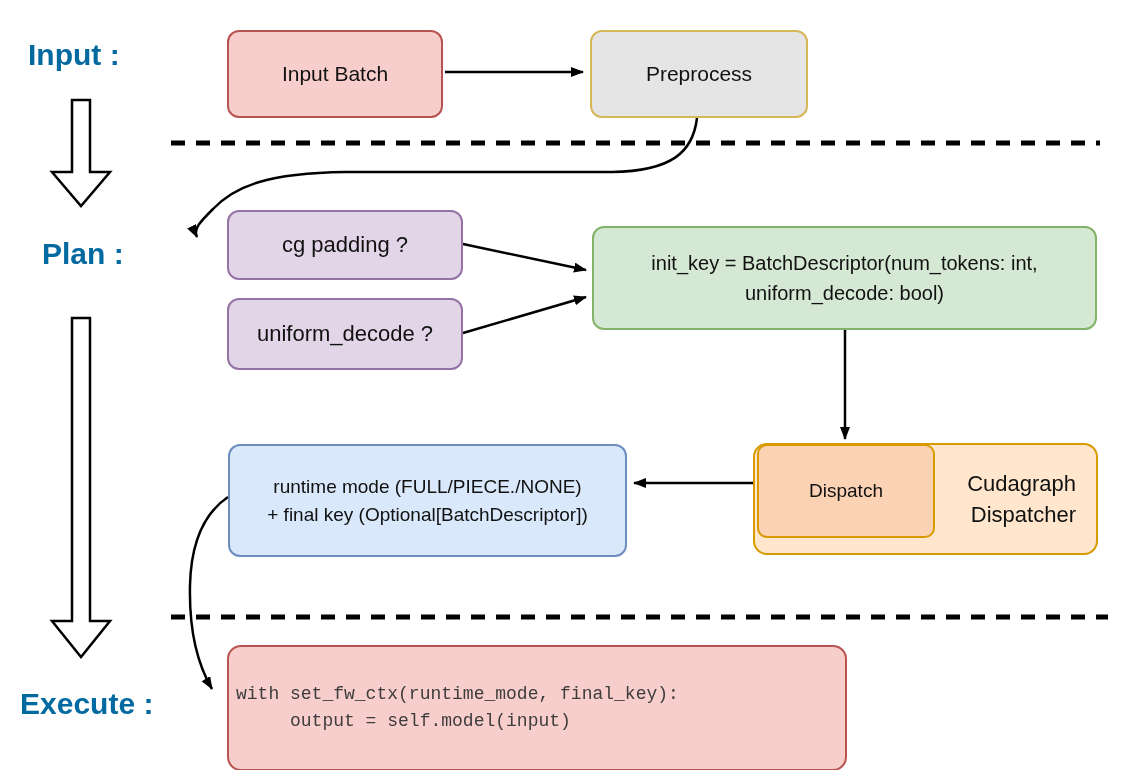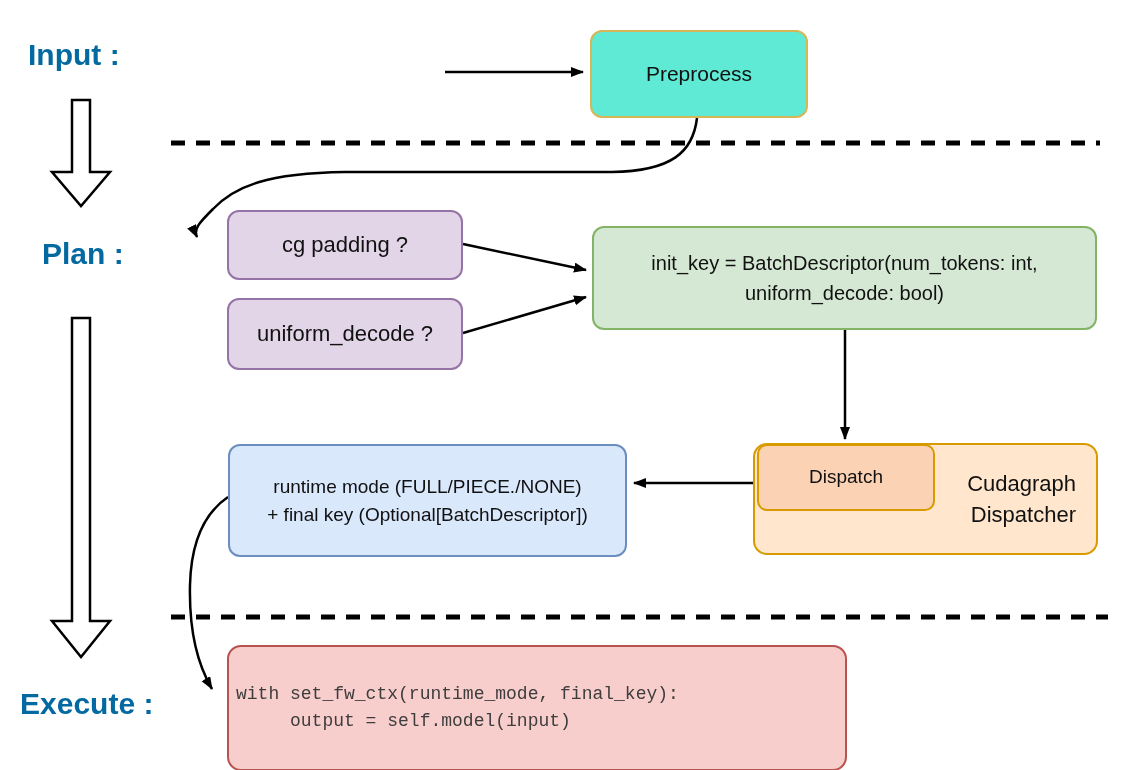--- a/index.html
+++ b/index.html
@@ -30,36 +30,36 @@
     line-height: 1.3;
   }
   .section-label {
     position: absolute;
     font-weight: bold;
     font-size: 30px;
     color: #0369a1;
     white-space: nowrap;
   }
   .red    { background: #f8cecc; border-color: #b85450; }
-  .yellow { background: #5eead4; border-color: #d6b656; }
+  .yellow { background: #e5e5e5; border-color: #d6b656; }
   .purple { background: #e1d5e7; border-color: #9673a6; }
   .green  { background: #d5e8d4; border-color: #82b366; }
   .blue   { background: #dae8fc; border-color: #6c8ebf; }
   .orange-outer { background: #ffe6cc; border-color: #d79b00; border-radius: 14px; }
   .orange-inner { background: #fbd2b4; border-color: #d79b00; border-radius: 10px; }
 
   .n-input-batch   { left: 227px; top: 30px;  width: 216px; height: 88px;  font-size: 21px; }
   .n-preprocess    { left: 590px; top: 30px;  width: 218px; height: 88px;  font-size: 21px; }
   .n-cg-padding    { left: 227px; top: 210px; width: 236px; height: 70px;  font-size: 22px; }
   .n-uniform       { left: 227px; top: 298px; width: 236px; height: 72px;  font-size: 22px; text-align: right; }
   .n-init-key      { left: 592px; top: 226px; width: 505px; height: 104px; font-size: 20px; line-height: 30px; }
   .n-runtime       { left: 228px; top: 444px; width: 399px; height: 113px; font-size: 19px; line-height: 28px; }
   .n-cuda-outer    { left: 753px; top: 443px; width: 345px; height: 112px; font-size: 22px; line-height: 31px;
                      align-items: flex-end; padding-right: 20px; }
-  .n-dispatch      { left: 757px; top: 444px; width: 178px; height: 67px;  font-size: 19px; }
+  .n-dispatch      { left: 757px; top: 444px; width: 178px; height: 94px;  font-size: 19px; }
   .n-code          { left: 227px; top: 645px; width: 620px; height: 126px;
                      border-radius: 14px; align-items: flex-start; justify-content: center;
                      font-family: "Liberation Mono", monospace; font-size: 18px;
                      line-height: 27px; color: #3d3d3d; padding-left: 7px; text-align: left; }
   .n-code .code-line { white-space: pre; }
   .lbl-input   { left: 28px; top: 38px; }
   .lbl-plan    { left: 42px; top: 237px; }
   .lbl-execute { left: 20px; top: 668px; margin-top: 19px; }
 </style>
 </head>
@@ -87,20 +87,23 @@
     <line x1="753" y1="483" x2="634" y2="483" stroke="#000" stroke-width="2.5" marker-end="url(#arrow)"></line>
 
     <path d="M697,118 C693,152 672,171 612,172 L345,172 C268,173 235,186 213,209 C200,222 193,229 197,237" fill="none" stroke="#000" stroke-width="2.5" marker-end="url(#arrow)"></path>
     <path d="M228,497 C203,514 191,545 190,585 C189,628 196,662 212,689" fill="none" stroke="#000" stroke-width="2.5" marker-end="url(#arrow)"></path>
   </svg>
 
   <div class="section-label lbl-input">Input :</div>
   <div class="section-label lbl-plan">Plan :</div>
   <div class="section-label lbl-execute">Execute :</div>
 
+  <div class="node red n-input-batch">
+    <span>Input Batch</span>
+  </div>
 
   <div class="node yellow n-preprocess">
     <span>Preprocess</span>
   </div>
 
   <div class="node purple n-cg-padding">
     <span>cg padding ?</span>
   </div>
 
   <div class="node purple n-uniform">

